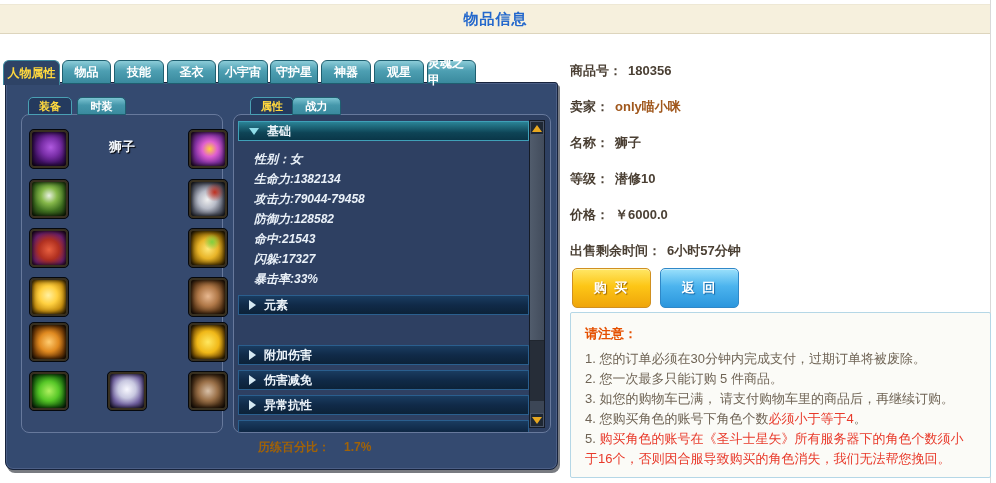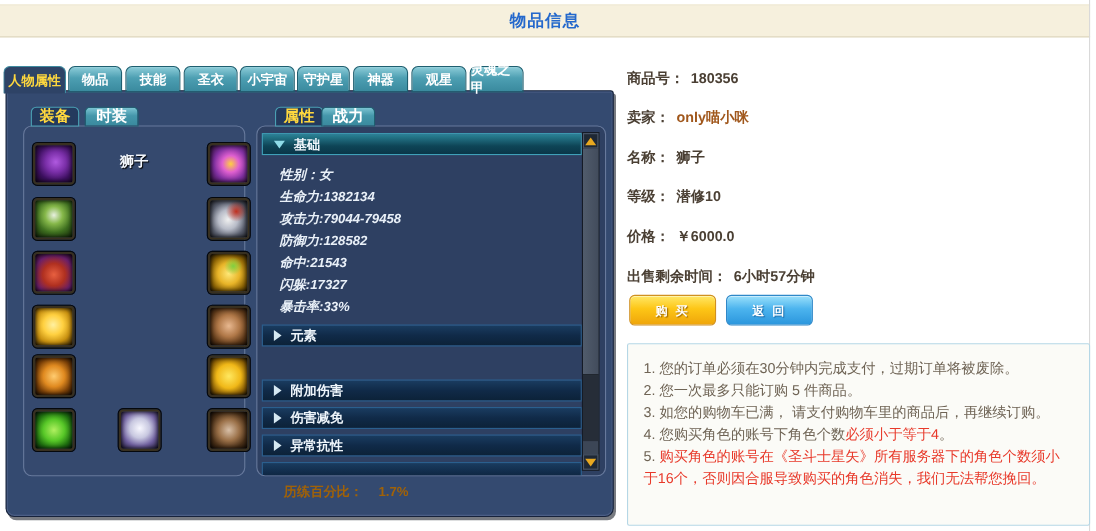--- a/index.html
+++ b/index.html
@@ -25,21 +25,21 @@
     border:1px solid #1f5f70; color:#ffffff; font-size:12px; font-weight:bold;
     display:flex; align-items:center; justify-content:center; cursor:pointer; z-index:3; }
   .main-tab.active { background:#2e4366; color:#ffd83e; border-color:#3f8ba0; border-bottom:none; height:25px; }
   .t0{left:3px;width:57px}.t1{left:62px;width:49px}.t2{left:114px;width:50px}
   .t3{left:167px;width:49px}.t4{left:218px;width:50px}.t5{left:270px;width:48px}
   .t6{left:321px;width:50px}.t7{left:374px;width:50px}.t8{left:427px;width:49px}
 
   
   .sub-tab { position:absolute; top:97px; height:18px; border-radius:5px 5px 0 0;
     background:linear-gradient(#7cc4d2, #4597ab 45%, #3a8a9e);
-    border:1px solid #1f5f70; color:#ffffff; font-size:14px; font-weight:bold;
+    border:1px solid #1f5f70; color:#ffffff; font-size:11px; font-weight:bold;
     display:flex; align-items:center; justify-content:center; cursor:pointer; z-index:3; }
   .sub-tab.active { background:#243a5e; color:#ffd83e; border-color:#4aa0b4; }
   .s0{left:28px;width:44px}.s1{left:77px;width:49px}
   .s2{left:250px;width:44px}.s3{left:292px;width:49px}
 
   
   .equip-box { position:absolute; left:21px; top:114px; width:202px; height:319px;
     border:1px solid #67799c; border-radius:8px; background:#35496e; }
   .char-name { position:absolute; left:21px; top:138px; width:202px; text-align:center;
     color:#f2f6fb; font-size:13px; font-weight:bold; text-shadow:1px 1px 1px #000; }
@@ -97,22 +97,22 @@
 
   .exp-line { position:absolute; left:258px; top:439px; color:#a16207; font-size:12px; font-weight:bold; }
   .exp-line .val { margin-left:14px; }
 
   
   .field { position:absolute; left:570px; color:#4a3f33; font-size:13px; font-weight:bold; }
   .f0{top:62px}.f1{top:98px}.f2{top:134px}.f3{top:170px}.f4{top:206px}.f5{top:242px}
   .field .lab { margin-right:6px; }
   .f1 .val { color:#a0571c; }
 
-  .btn { position:absolute; top:268px; width:79px; height:28px; border-radius:5px;
-    color:#ffffff; font-size:11px; font-weight:bold; display:flex; align-items:center;
+  .btn { position:absolute; top:268px; width:79px; height:40px; border-radius:5px;
+    color:#ffffff; font-size:13px; font-weight:bold; display:flex; align-items:center;
     justify-content:center; cursor:pointer; letter-spacing:2px; }
   .btn-buy { left:572px; background:linear-gradient(#ffe766, #fdc616 45%, #efa50a);
     border:1px solid #d09020; text-shadow:1px 1px 1px #a06a00; box-shadow:inset 0 1px 0 #fff3a8; }
   .btn-back { left:660px; background:linear-gradient(#9ae0fb, #4cb4ee 45%, #2b96dd);
     border:1px solid #2f88c8; text-shadow:1px 1px 1px #1a6aa8; box-shadow:inset 0 1px 0 #c8ecfd; }
 
   
   .notice { position:absolute; left:570px; top:312px; width:421px; height:166px;
     background:#fbfbf7; border:1px solid #b5d7e6; border-radius:2px; padding:12px 14px; }
   .notice .ntitle { color:#e55000; font-size:13px; font-weight:bold; margin-bottom:6px; }
@@ -227,20 +227,21 @@
     <span class="lab">价格：</span><span class="val">￥6000.0</span>
   </div>
   <div class="field f5">
     <span class="lab">出售剩余时间：</span><span class="val">6小时57分钟</span>
   </div>
 
   <div class="btn btn-buy">购 买</div>
   <div class="btn btn-back">返 回</div>
 
   <div class="notice">
+    <div class="ntitle">请注意：</div>
     <div class="item">
       <span>1.</span>&nbsp;<span>您的订单必须在30分钟内完成支付，过期订单将被废除。</span>
     </div>
     <div class="item">
       <span>2.</span>&nbsp;<span>您一次最多只能订购 5 件商品。</span>
     </div>
     <div class="item">
       <span>3.</span>&nbsp;<span>如您的购物车已满， 请支付购物车里的商品后，再继续订购。</span>
     </div>
     <div class="item">

